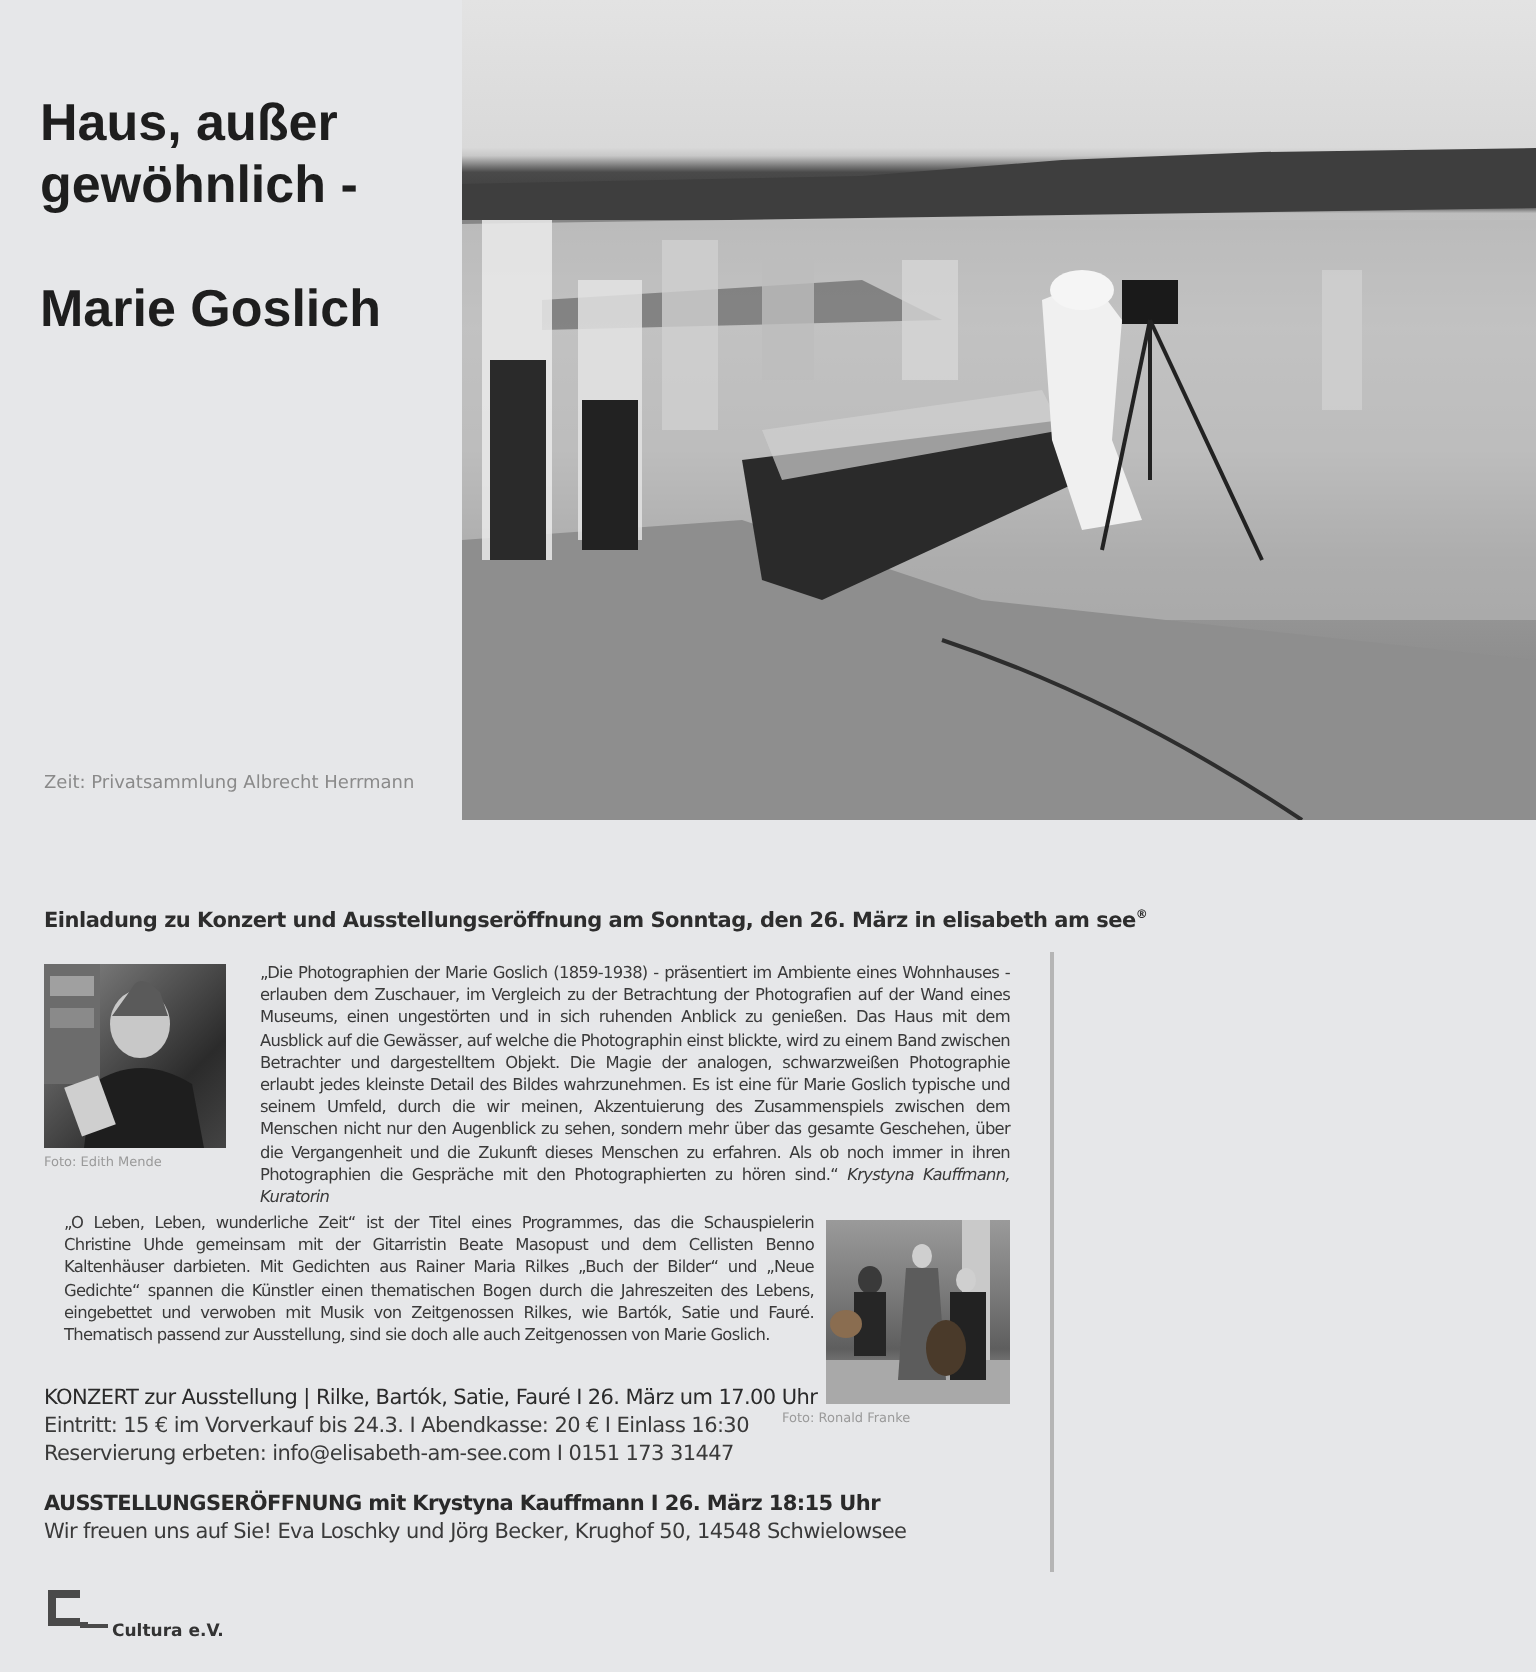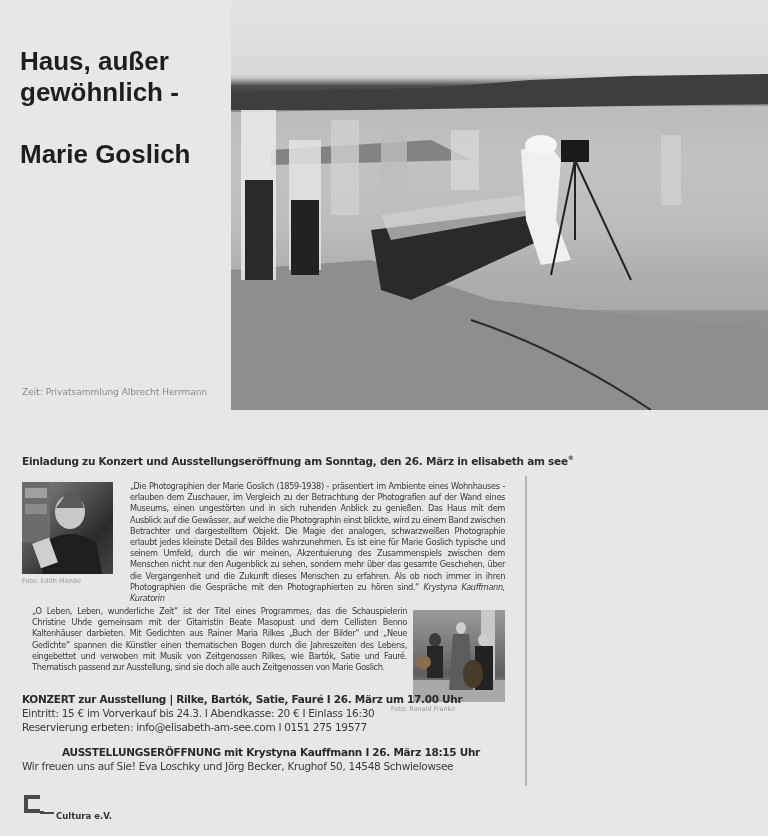--- a/index.html
+++ b/index.html
@@ -39,24 +39,24 @@
   .program {
     position:absolute; left:32px; top:606px; width:375px; font-size:8.2px; line-height:11.2px;
     color:#3a3a3a; text-align:justify; font-family:"DejaVu Sans", sans-serif; letter-spacing:-0.35px;
   }
   .trio {
     position:absolute; left:413px; top:610px; width:92px; height:92px;
     background:linear-gradient(180deg,#9a9a9a 0%,#7a7a7a 40%,#5e5e5e 70%,#b0b0b0 100%); overflow:hidden;
   }
   .concert { position:absolute; left:22px; top:692px; font-family:"DejaVu Sans", sans-serif; letter-spacing:-0.3px; }
   .concert .line { font-size:10.5px; line-height:14px; color:#3a3a3a; white-space:nowrap; }
-  .concert .bold { font-weight:bold; color:#2a2a2a; }
+  .concert .bold { font-weight:normal; color:#2a2a2a; }
   .opening { position:absolute; left:22px; top:745px; font-family:"DejaVu Sans", sans-serif; letter-spacing:-0.3px; }
   .opening .line { font-size:10.5px; line-height:14px; color:#3a3a3a; white-space:nowrap; }
-  .opening .bold { font-weight:bold; color:#2a2a2a;margin-left:40px; }
+  .opening .bold { font-weight:bold; color:#2a2a2a; }
   .divider { position:absolute; left:525px; top:476px; width:1.5px; height:310px; background:#b5b5b5; }
   .logo { position:absolute; left:24px; top:795px; width:20px; height:20px; }
   .logo-text { position:absolute; left:56px; top:811px; font-size:8.5px; font-weight:bold; color:#333; font-family:"DejaVu Sans", sans-serif; }
 </style>
 </head>
 <body>
 
 <div class="title">
   <div>Haus, außer</div>
   <div>gewöhnlich -</div>
@@ -137,21 +137,21 @@
     <ellipse cx="70" cy="30" rx="5" ry="6" fill="#cfcfcf"></ellipse>
     <rect x="62" y="36" width="18" height="44" fill="#222"></rect>
     <ellipse cx="60" cy="64" rx="10" ry="14" fill="#4a3a2a"></ellipse>
   </svg>
 </div>
 <div class="credit-small" style="left:391px; top:705px;">Foto: Ronald Franke</div>
 
 <div class="concert">
   <div class="line bold">KONZERT zur Ausstellung | Rilke, Bartók, Satie, Fauré I 26. März um 17.00 Uhr</div>
   <div class="line">Eintritt: 15 € im Vorverkauf bis 24.3. I Abendkasse: 20 € I Einlass 16:30</div>
-  <div class="line">Reservierung erbeten: info@elisabeth-am-see.com I 0151 275 19577</div>
+  <div class="line">Reservierung erbeten: info@elisabeth-am-see.com I 0151 173 31447</div>
 </div>
 
 <div class="opening">
   <div class="line bold">AUSSTELLUNGSERÖFFNUNG mit Krystyna Kauffmann I 26. März 18:15 Uhr</div>
   <div class="line">Wir freuen uns auf Sie!  Eva Loschky und Jörg Becker, Krughof 50, 14548 Schwielowsee</div>
 </div>
 
 <div class="divider"></div>
 
 <svg class="logo" viewBox="0 0 20 20">

